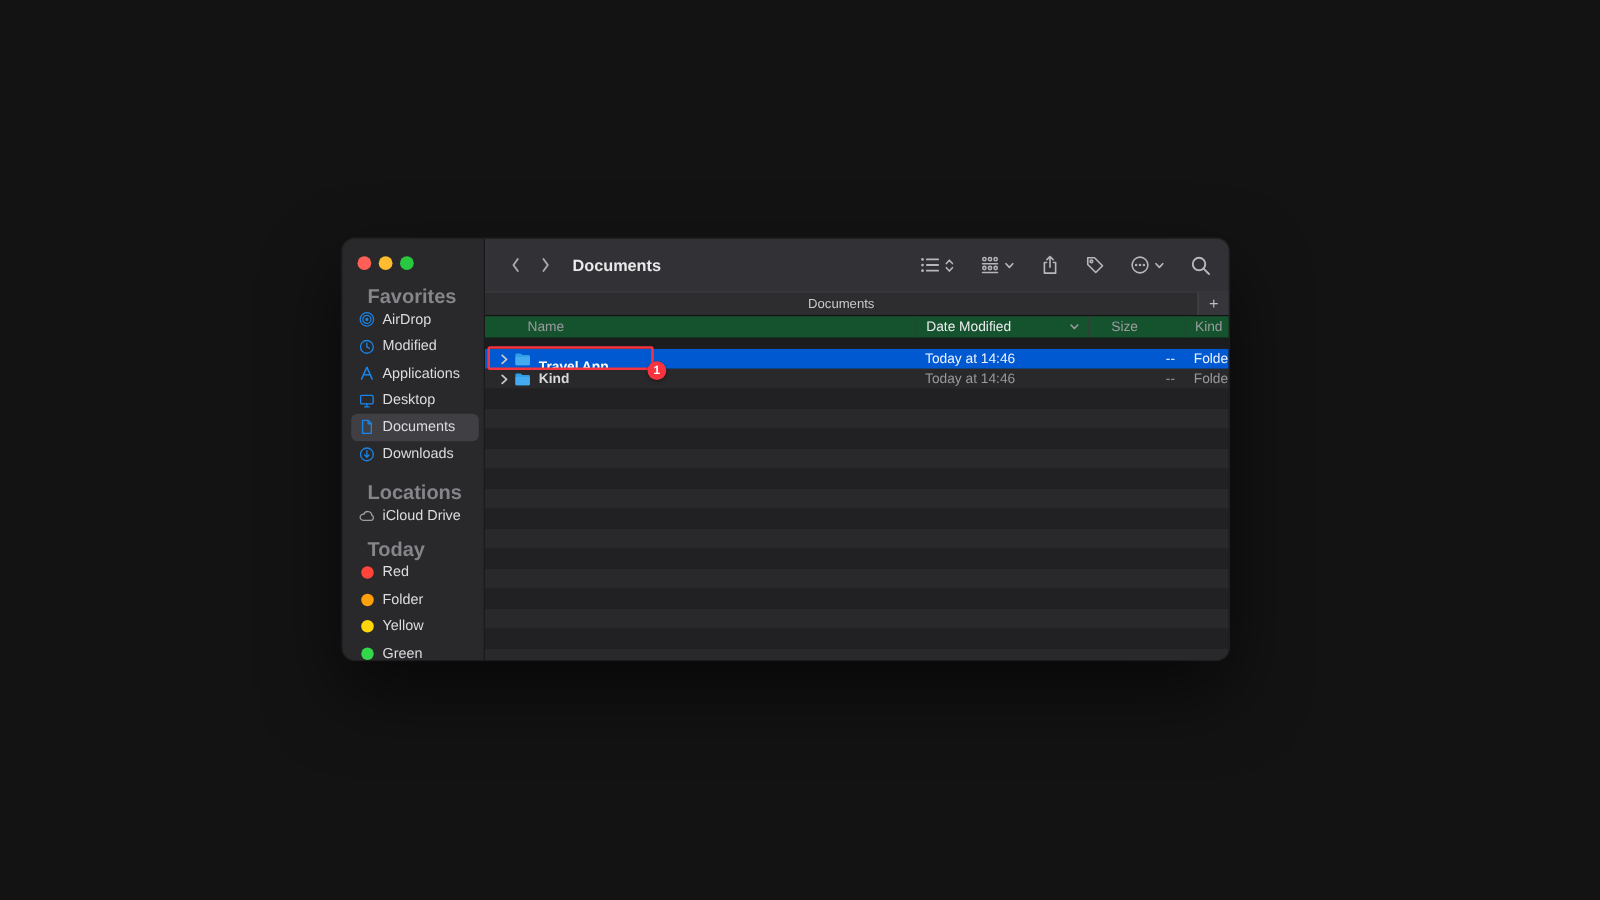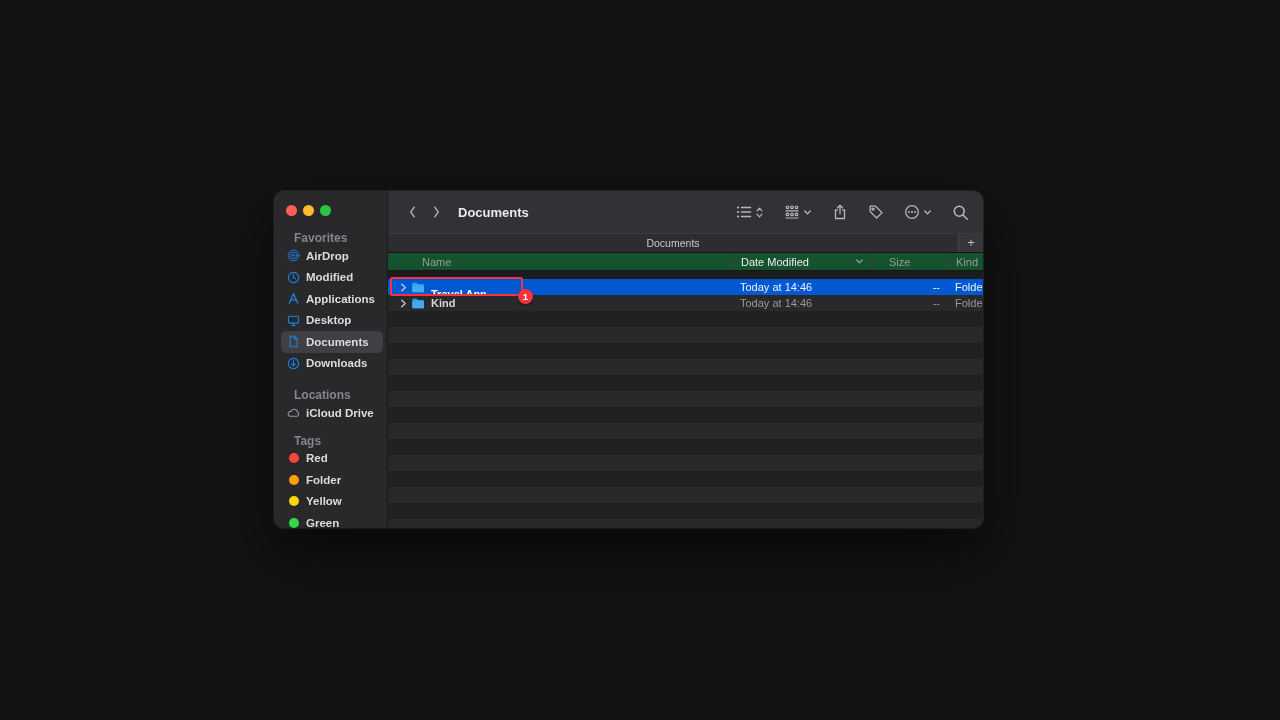--- a/index.html
+++ b/index.html
@@ -6,24 +6,24 @@
   body{width:1280px;height:720px;overflow:hidden;background:#131313;
        font-family:"Liberation Sans",sans-serif;position:relative;}
   .window{position:absolute;left:274px;top:191px;width:709px;height:337px;
           border-radius:10px;background:#1e1e20;overflow:hidden;display:flex;
           box-shadow:0 0 0 1px rgba(255,255,255,.07),0 25px 60px rgba(0,0,0,.6);}
   
   .sidebar{width:113px;flex:none;background:#29292c;border-right:1px solid #1a1a1c;position:relative;}
   .traffic{position:absolute;top:14px;left:12px;display:flex;gap:6px;}
   .light{width:11px;height:11px;border-radius:50%;}
   .sb-sections{position:absolute;top:40px;left:7px;right:4px;}
-  .sb-label{font-size:12px;font-weight:700;color:#85858a;height:14px;line-height:14px;padding-left:13px;}
+  .sb-label{font-size:16px;font-weight:700;color:#85858a;height:14px;line-height:14px;padding-left:13px;}
   .sb-item{display:flex;align-items:center;height:21.5px;padding-left:6px;border-radius:5px;gap:6px;cursor:default;}
   .sb-item.selected{background:#404044;}
-  .sb-text{font-size:11.5px;color:#dcdcdf;font-weight:700;white-space:nowrap;}
+  .sb-text{font-size:11.5px;color:#dcdcdf;font-weight:400;white-space:nowrap;}
   .sb-section.loc{margin-top:14px;}
   .sb-section.tags{margin-top:10px;}
   .icon{display:inline-flex;align-items:center;justify-content:center;flex:none;}
   .icon svg{display:block;}
   .icon.sb{color:#1a85e8;}
   .icon.sb svg{width:13px;height:13px;}
   .icon.cloud{color:#9c9ca1;}
   .dot{width:10px;height:10px;border-radius:50%;margin:0 1.5px;}
   
   .main{flex:1;min-width:0;display:flex;flex-direction:column;}
@@ -151,21 +151,21 @@
           <div class="sb-item">
             <span class="icon sb cloud">
               <svg viewBox="0 0 16 16" stroke="currentColor" fill="none" stroke-linecap="round" stroke-linejoin="round" stroke-width="1.3">
                 <path d="M4.6 12.6a3 3 0 1 1 .5-5.9 4 4 0 0 1 7.8 1.1 2.5 2.5 0 0 1-.6 4.8z"></path>
               </svg>
             </span>
             <span class="sb-text">iCloud Drive</span>
           </div>
         </div>
         <div class="sb-section tags">
-          <div class="sb-label">Tags</div>
+          <div class="sb-label">Today</div>
           <div class="sb-item">
             <span class="icon dot" style="background:#ff453a"></span>
             <span class="sb-text">Red</span>
           </div>
           <div class="sb-item">
             <span class="icon dot" style="background:#ff9f0a"></span>
             <span class="sb-text">Folder</span>
           </div>
           <div class="sb-item">
             <span class="icon dot" style="background:#ffd60a"></span>

